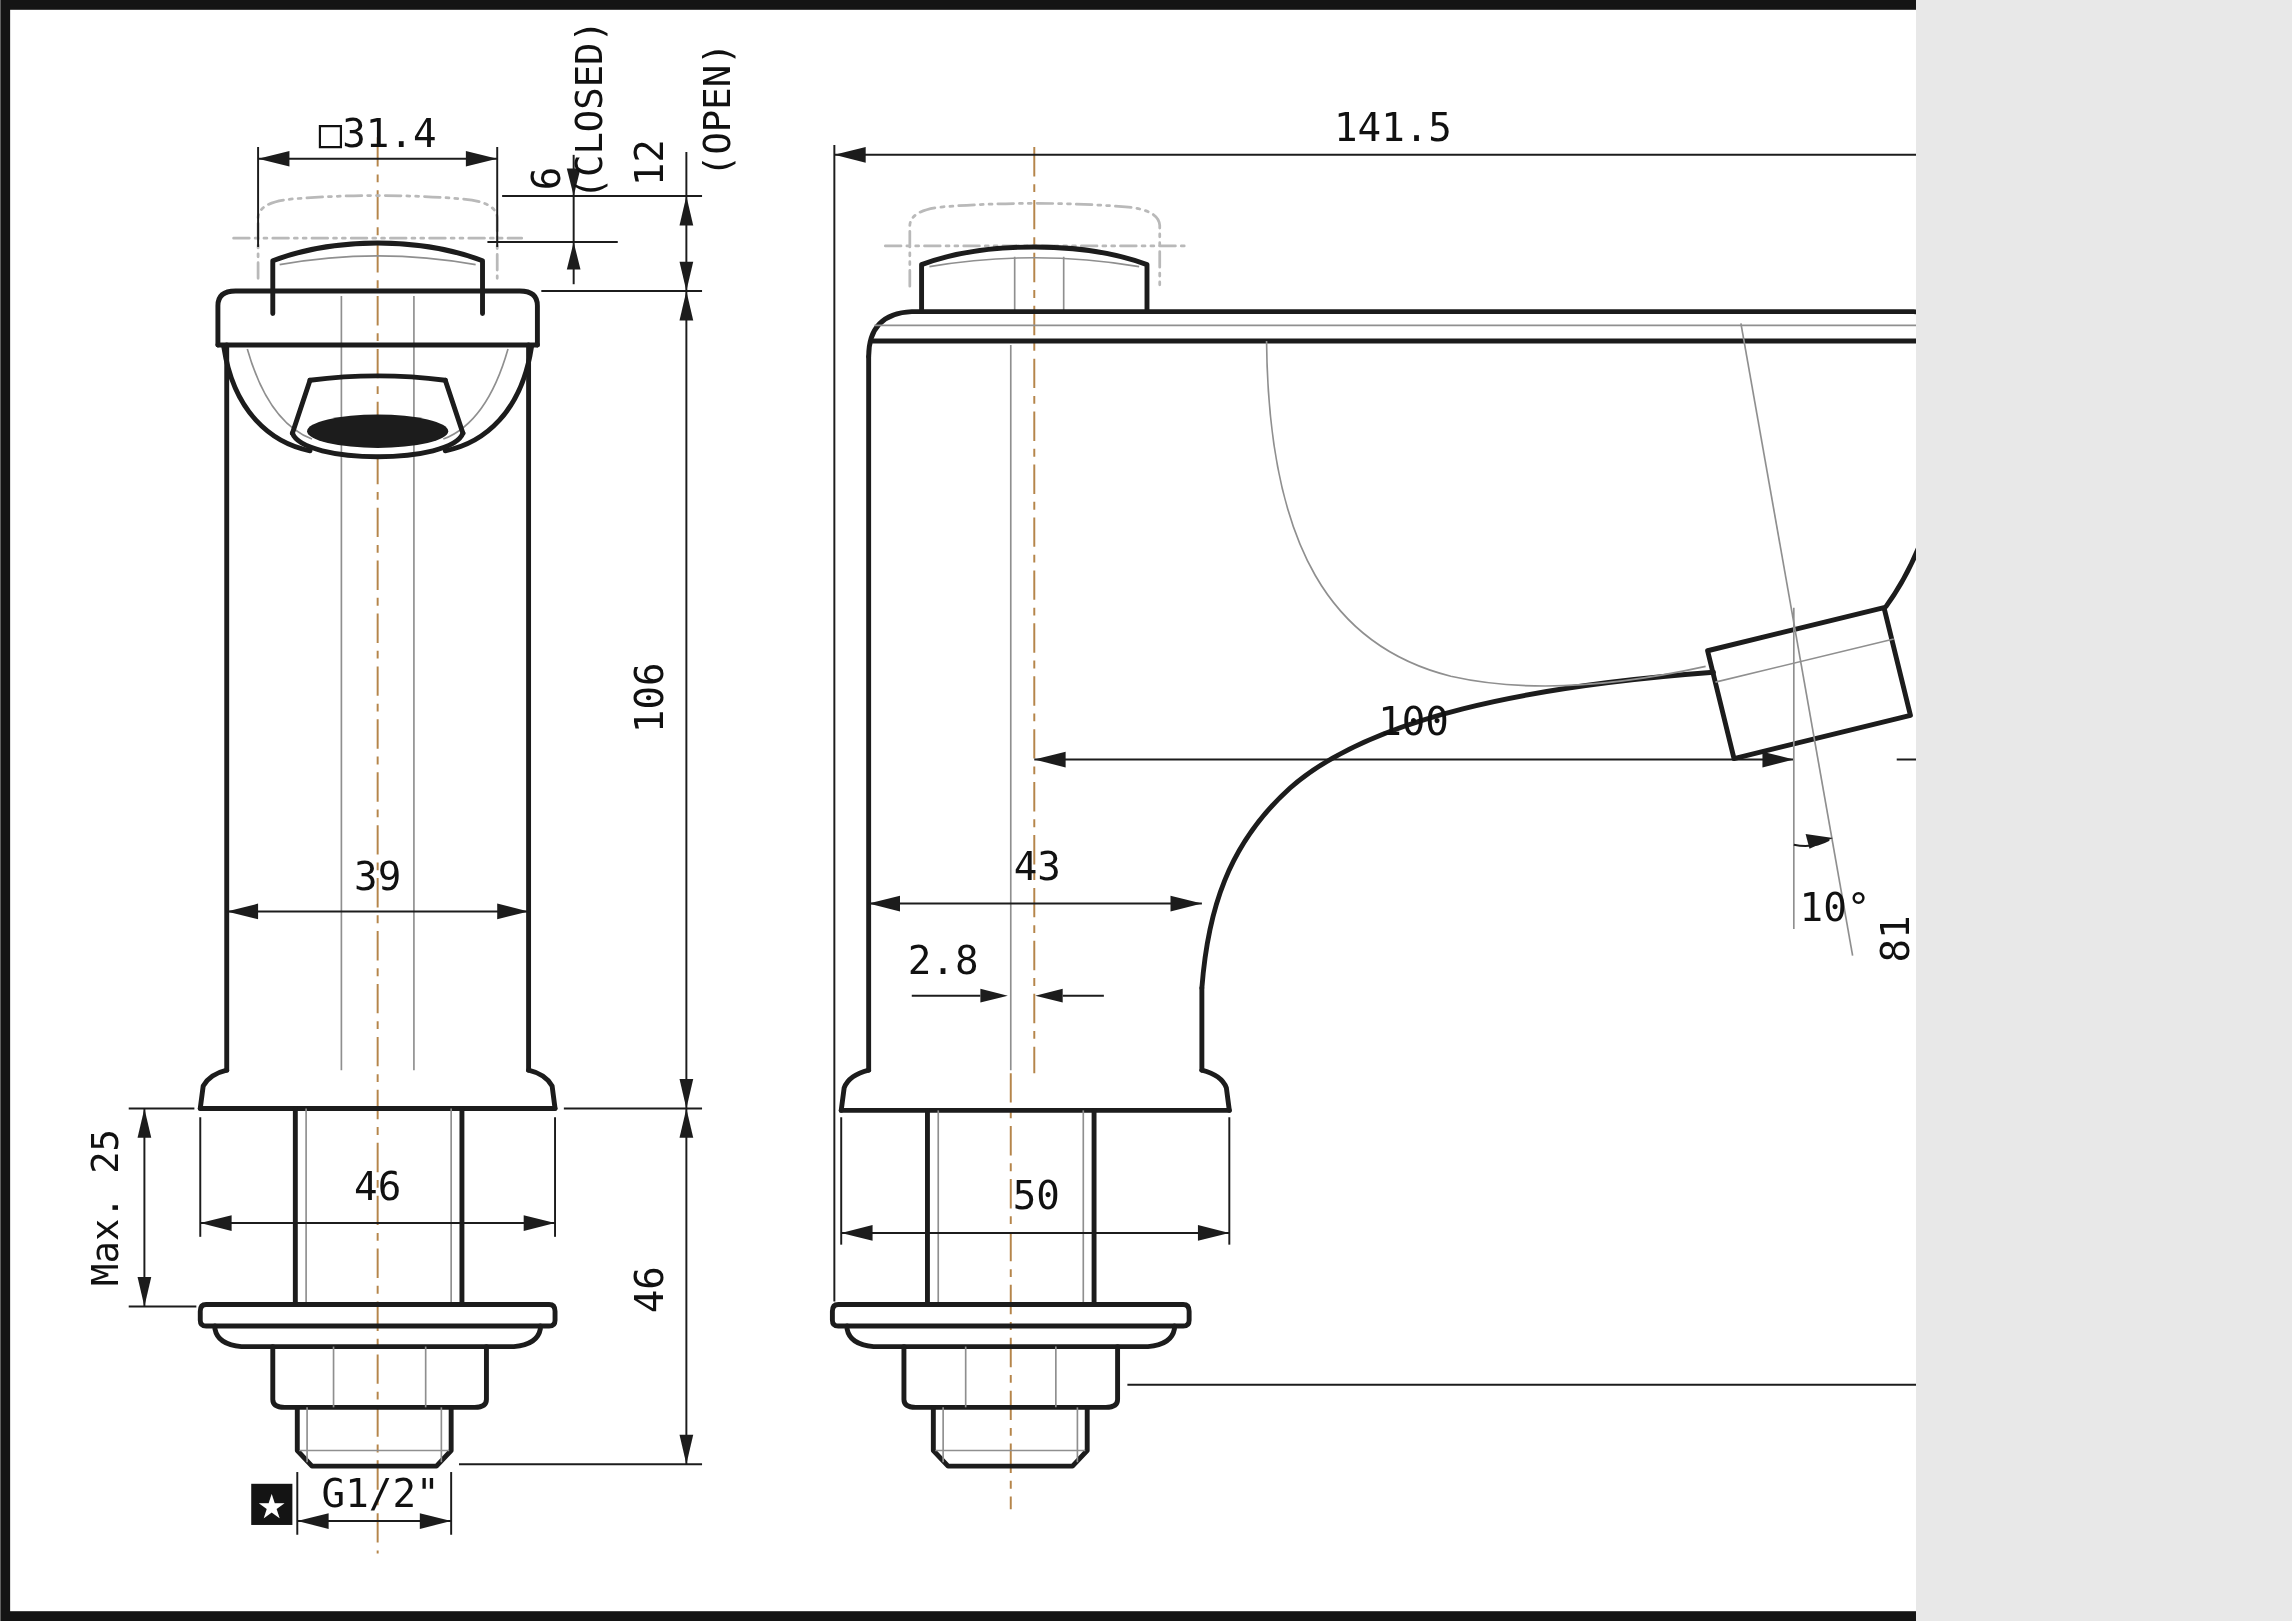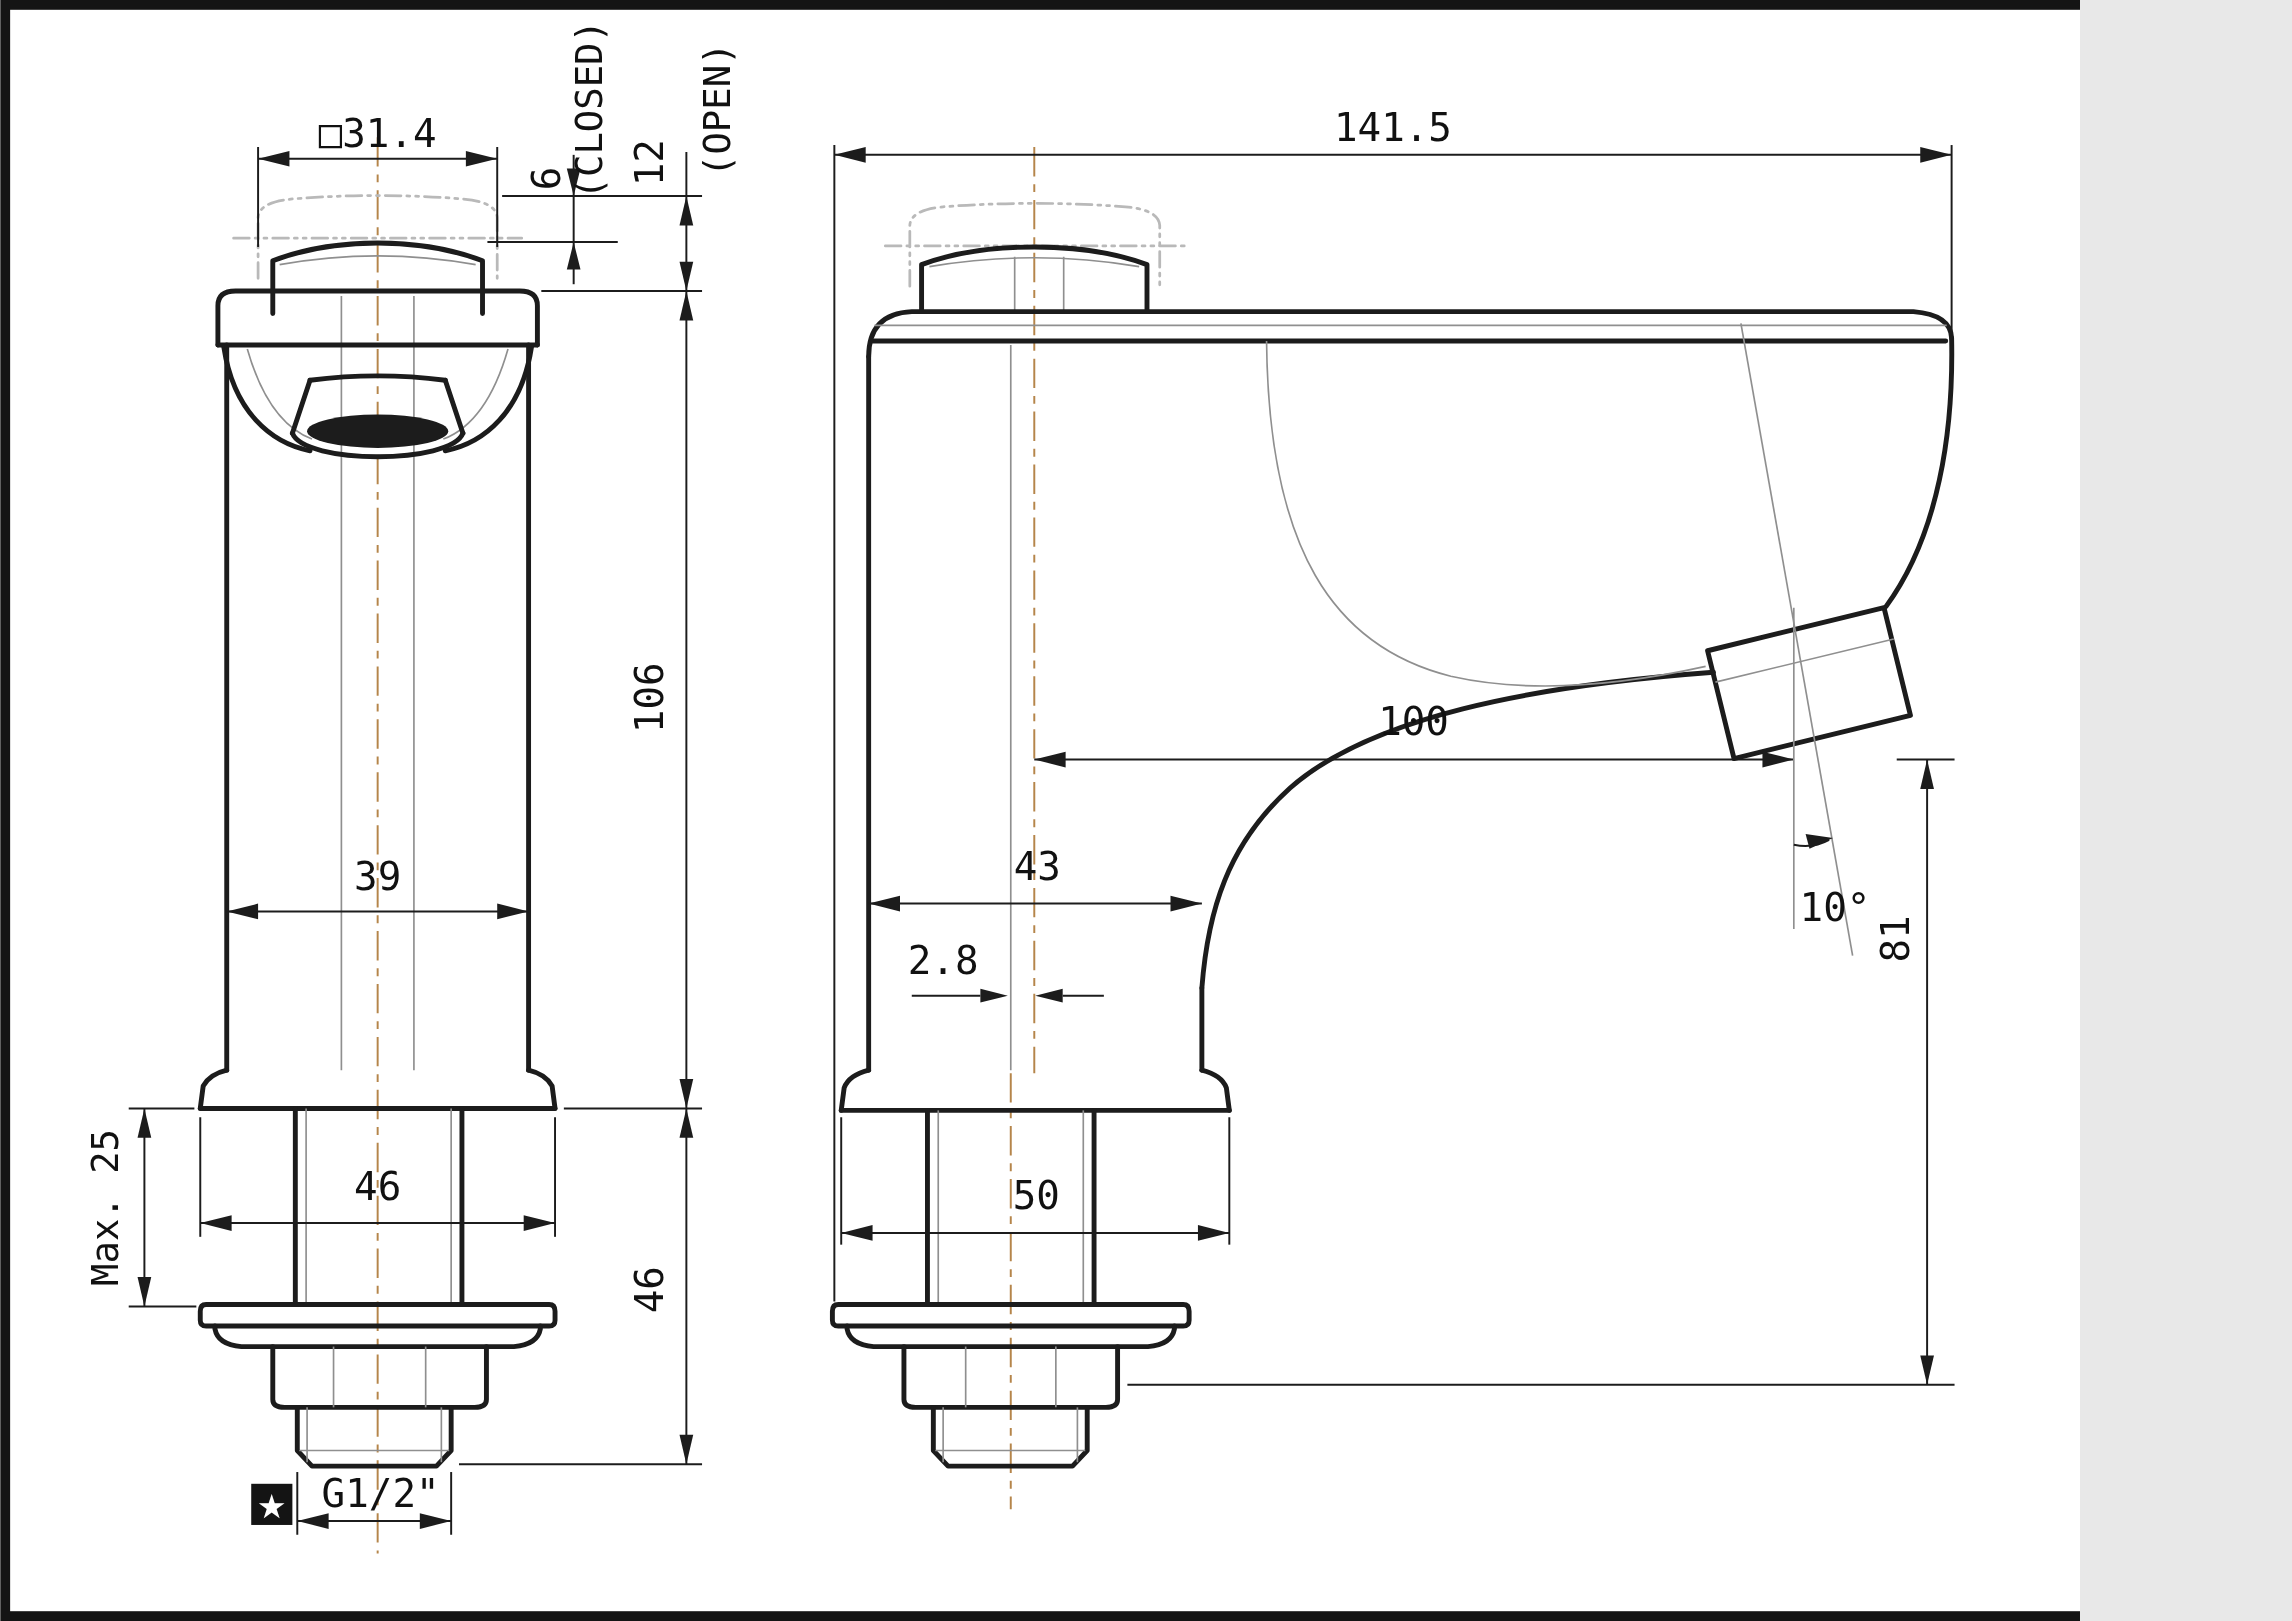--- a/index.html
+++ b/index.html
@@ -1,16 +1,16 @@
 <!DOCTYPE html>
 <html><head>
 <meta charset="utf-8">
 <style>
   html,body{margin:0;padding:0;background:#e8e8e8;}
-  .sheet{width:2080px;height:1621px;background:#ffffff;position:relative;overflow:hidden;}
+  .sheet{width:1916px;height:1621px;background:#ffffff;position:relative;overflow:hidden;}
   svg{display:block;}
   .hv{stroke:#1c1c1c;stroke-width:5;fill:none;stroke-linecap:round;stroke-linejoin:round;}
   .tn{stroke:#8f8f8f;stroke-width:1.7;fill:none;}
   .dim{stroke:#1c1c1c;stroke-width:2;fill:none;}
   .arr{fill:#1c1c1c;stroke:none;}
   .ph{stroke:#b9b9b9;stroke-width:2.8;fill:none;stroke-dasharray:16 6 3 6 3 6;stroke-linecap:round;}
   .cl{stroke:#b5854a;stroke-width:2;fill:none;stroke-dasharray:30 8 8 8;}
   .dimtxt{font-family:"DejaVu Sans Mono","Liberation Mono",monospace;font-size:40px;fill:#111;}
   .dimtxt.sm{font-size:38px;}
   .frame{fill:none;stroke:#141414;stroke-width:10;}

